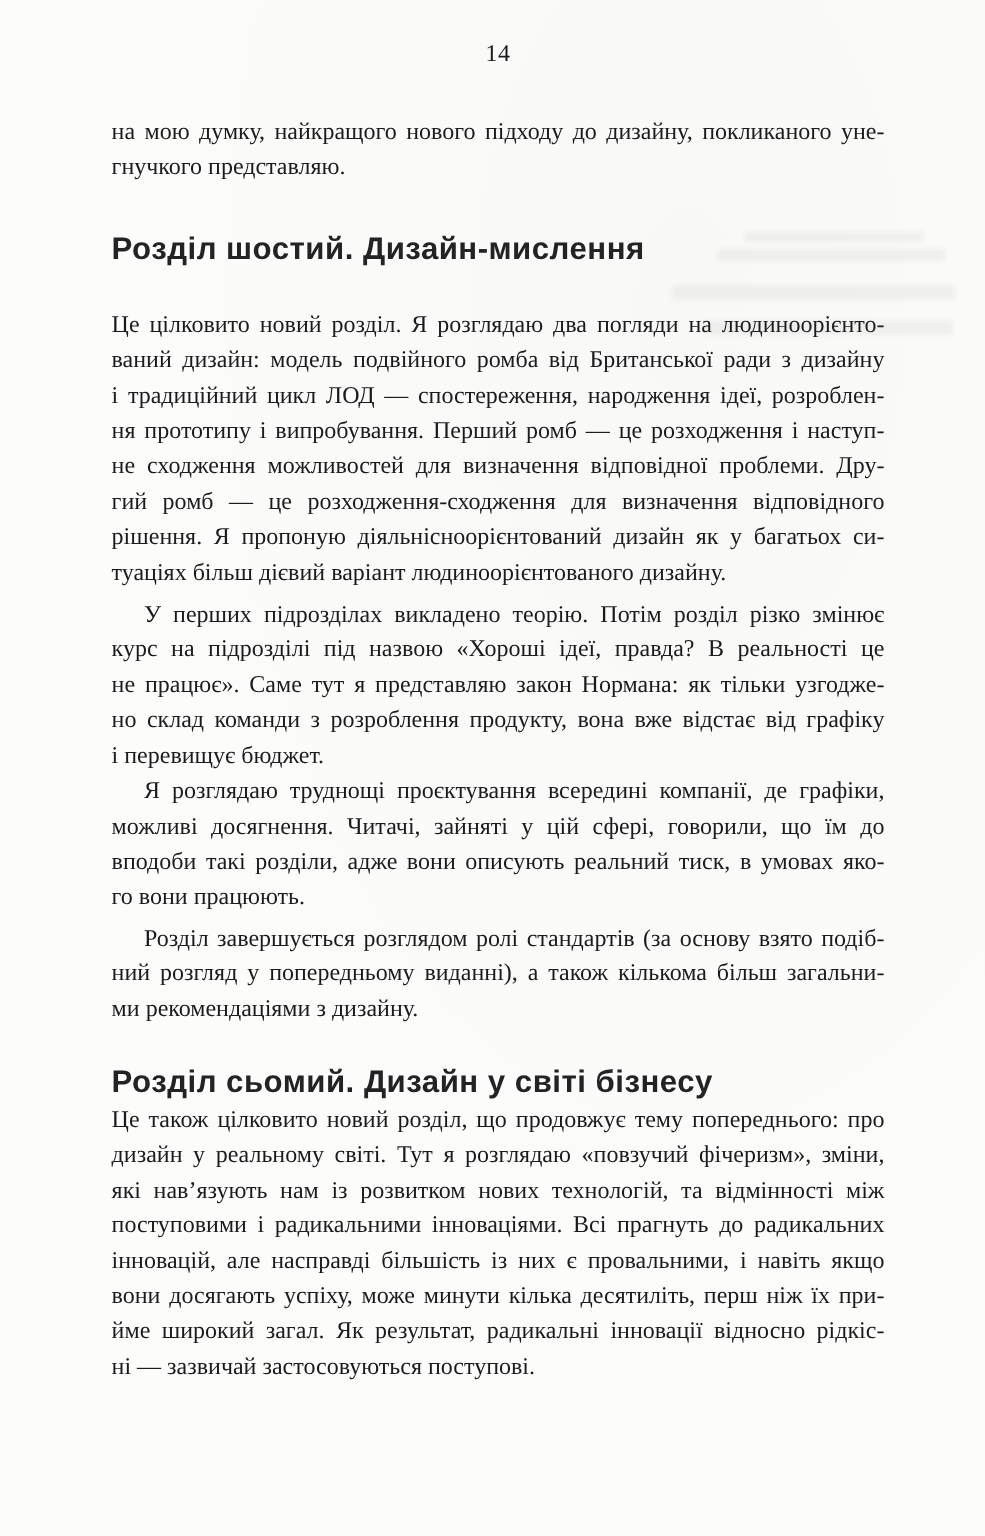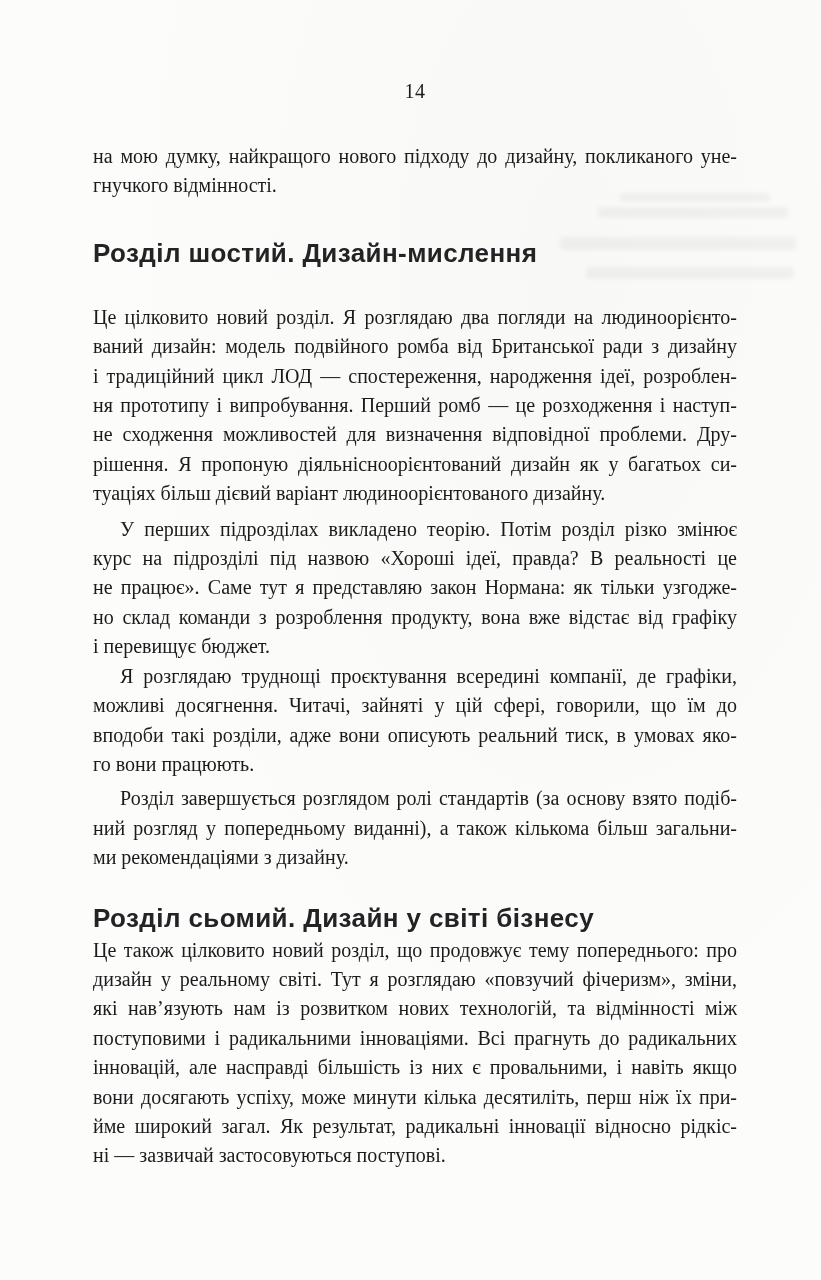--- a/index.html
+++ b/index.html
@@ -12,21 +12,21 @@
     background: #fbfbfa;
     overflow: hidden;
     position: relative;
     font-family: "Liberation Serif", serif;
   }
   .scan-page {
     position: relative;
     width: 821px;
     height: 1280px;
     box-sizing: border-box;
-    padding: 78px 84px 0 93px;
+    padding: 32px 84px 0 93px;
     background:
       radial-gradient(ellipse at 70% 20%, rgba(0,0,0,0.015), transparent 60%),
       #fcfcfb;
   }
   .page-number {
     text-align: center;
     font-size: 20px;
     line-height: 27px;
     color: #1b1b1d;
     letter-spacing: 0.5px;
@@ -76,29 +76,30 @@
 </style>
 </head>
 <body>
 
 <div class="scan-page">
   <div class="page-number">14</div>
 
   <main class="body-col" id="body-col">
       <div class="paragraph" style="margin-top: 37px;">
         <div class="line">на мою думку, найкращого нового підходу до дизайну, покликаного уне-</div>
-        <div class="line final">гнучкого відмінності.</div>
+        <div class="line final">гнучкого представляю.</div>
       </div>
       <h2 class="heading" style="margin-top: 34px;">Розділ шостий. Дизайн-мислення</h2>
       <div class="paragraph" style="margin-top: 32px;">
         <div class="line">Це цілковито новий розділ. Я розглядаю два погляди на людиноорієнто-</div>
         <div class="line">ваний дизайн: модель подвійного ромба від Британської ради з дизайну</div>
         <div class="line">і традиційний цикл ЛОД — спостереження, народження ідеї, розроблен-</div>
         <div class="line">ня прототипу і випробування. Перший ромб — це розходження і наступ-</div>
         <div class="line">не сходження можливостей для визначення відповідної проблеми. Дру-</div>
+        <div class="line">гий ромб — це розходження-сходження для визначення відповідного</div>
         <div class="line">рішення. Я пропоную діяльнісноорієнтований дизайн як у багатьох си-</div>
         <div class="line final">туаціях більш дієвий варіант людиноорієнтованого дизайну.</div>
       </div>
       <div class="paragraph" style="margin-top: 6px;">
         <div class="line indented">У перших підрозділах викладено теорію. Потім розділ різко змінює</div>
         <div class="line">курс на підрозділі під назвою «Хороші ідеї, правда? В реальності це</div>
         <div class="line">не працює». Саме тут я представляю закон Нормана: як тільки узгодже-</div>
         <div class="line">но склад команди з розроблення продукту, вона вже відстає від графіку</div>
         <div class="line final">і перевищує бюджет.</div>
       </div>

